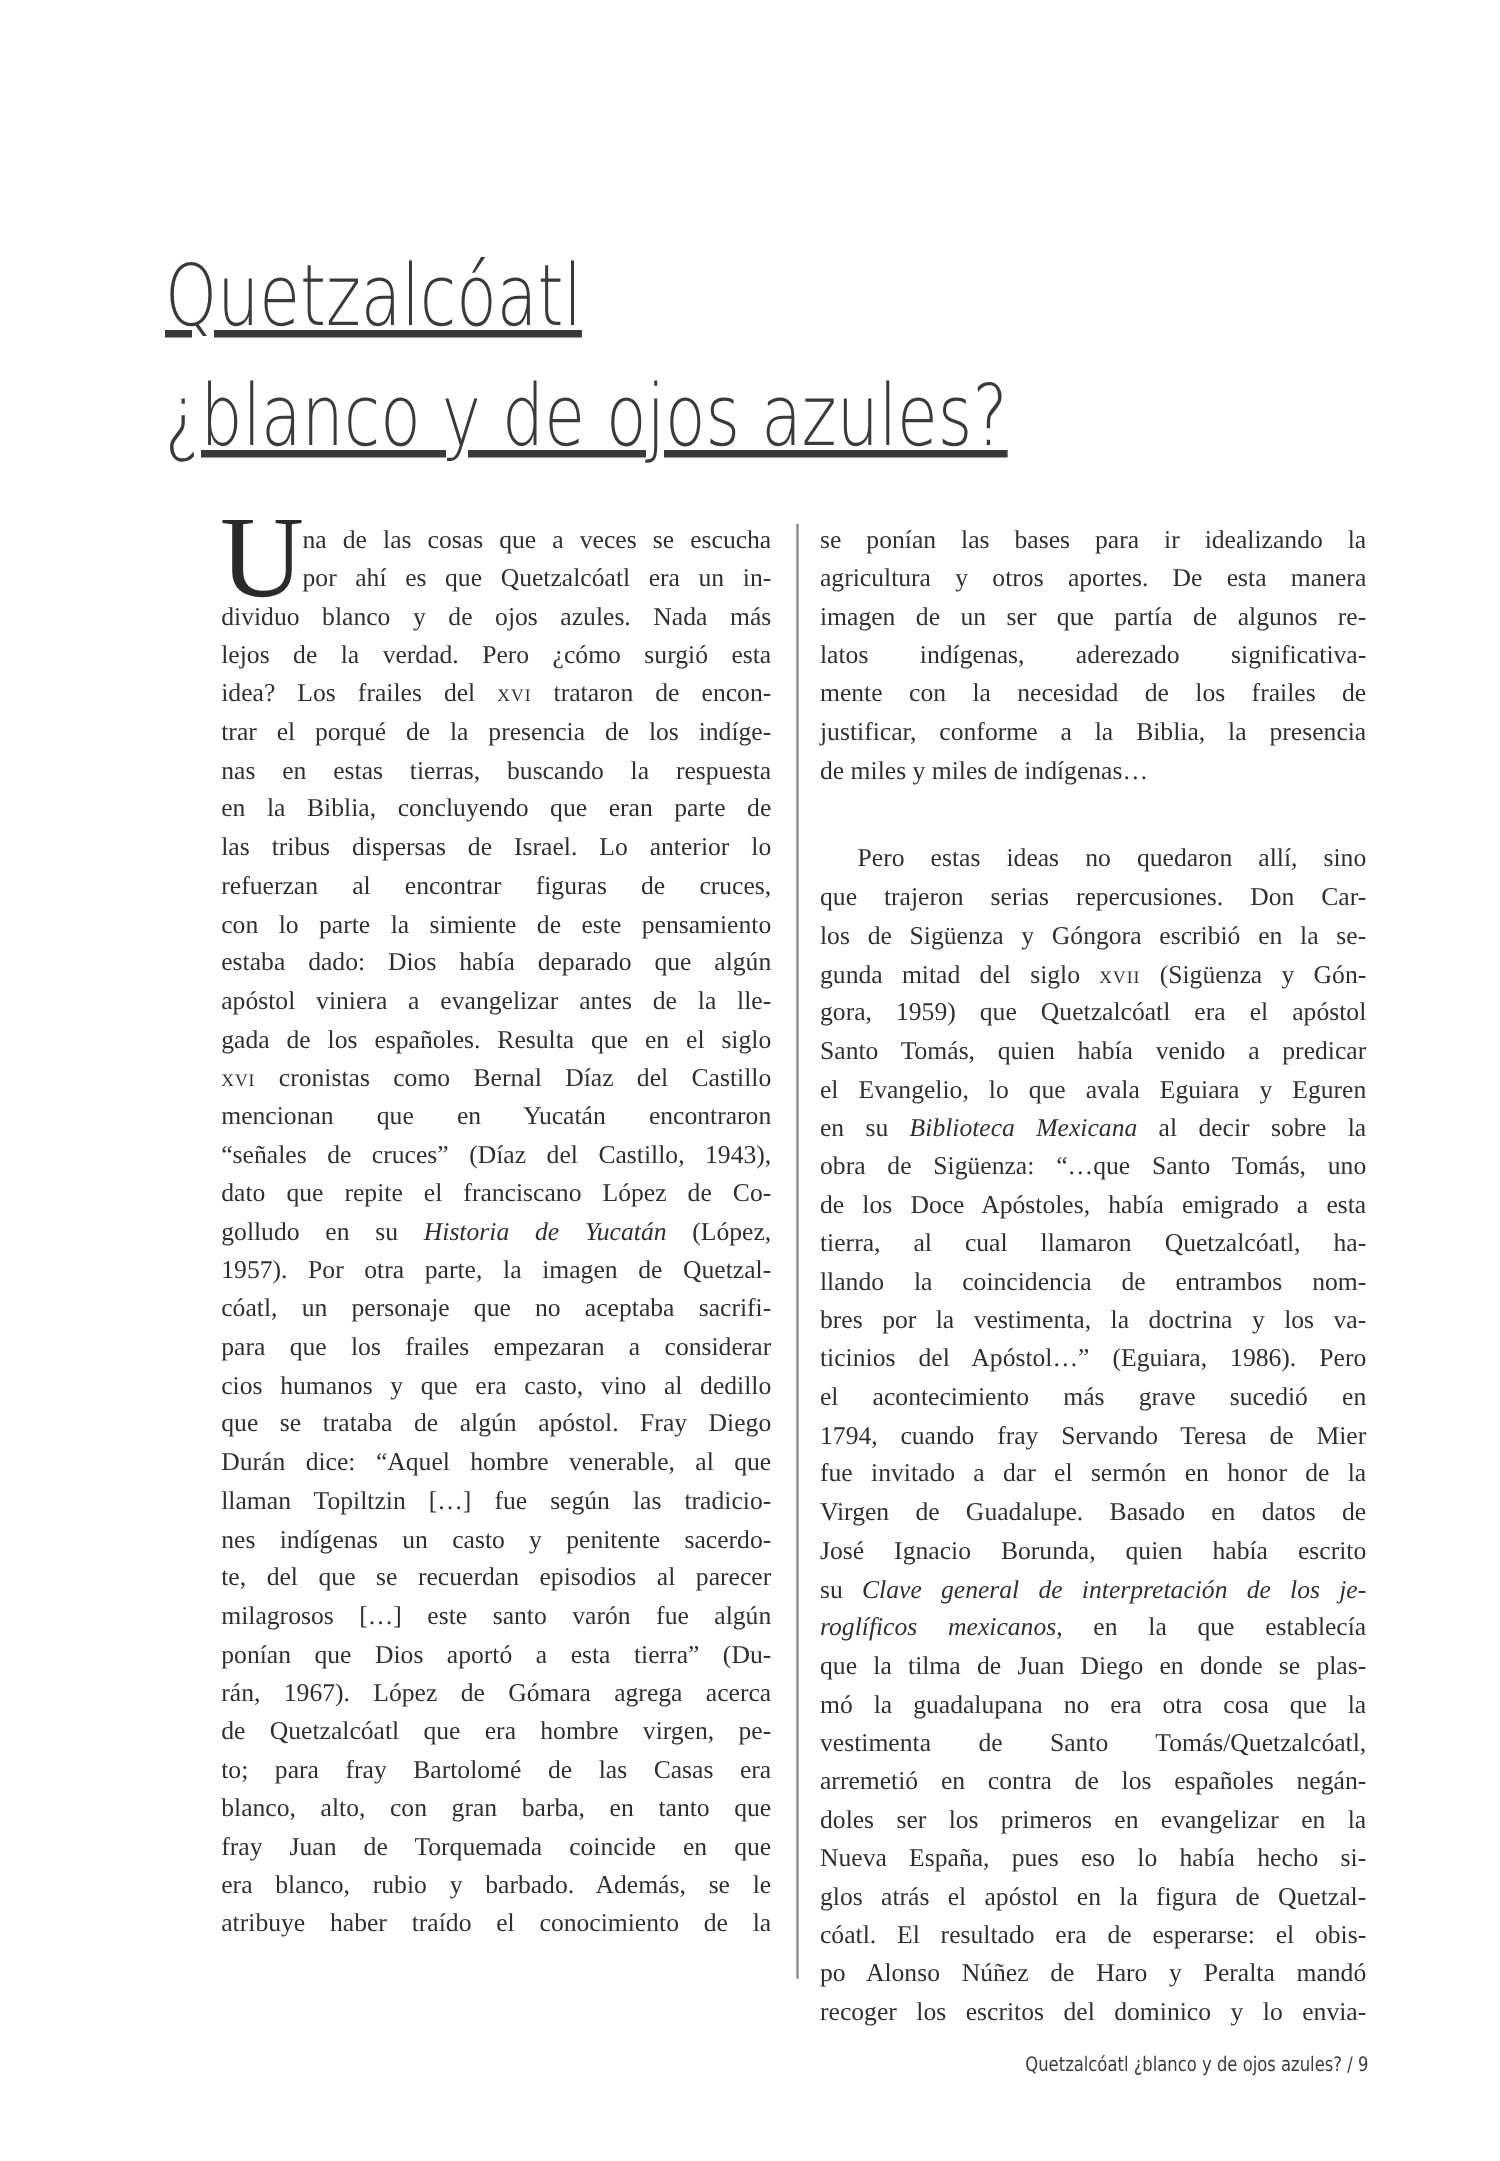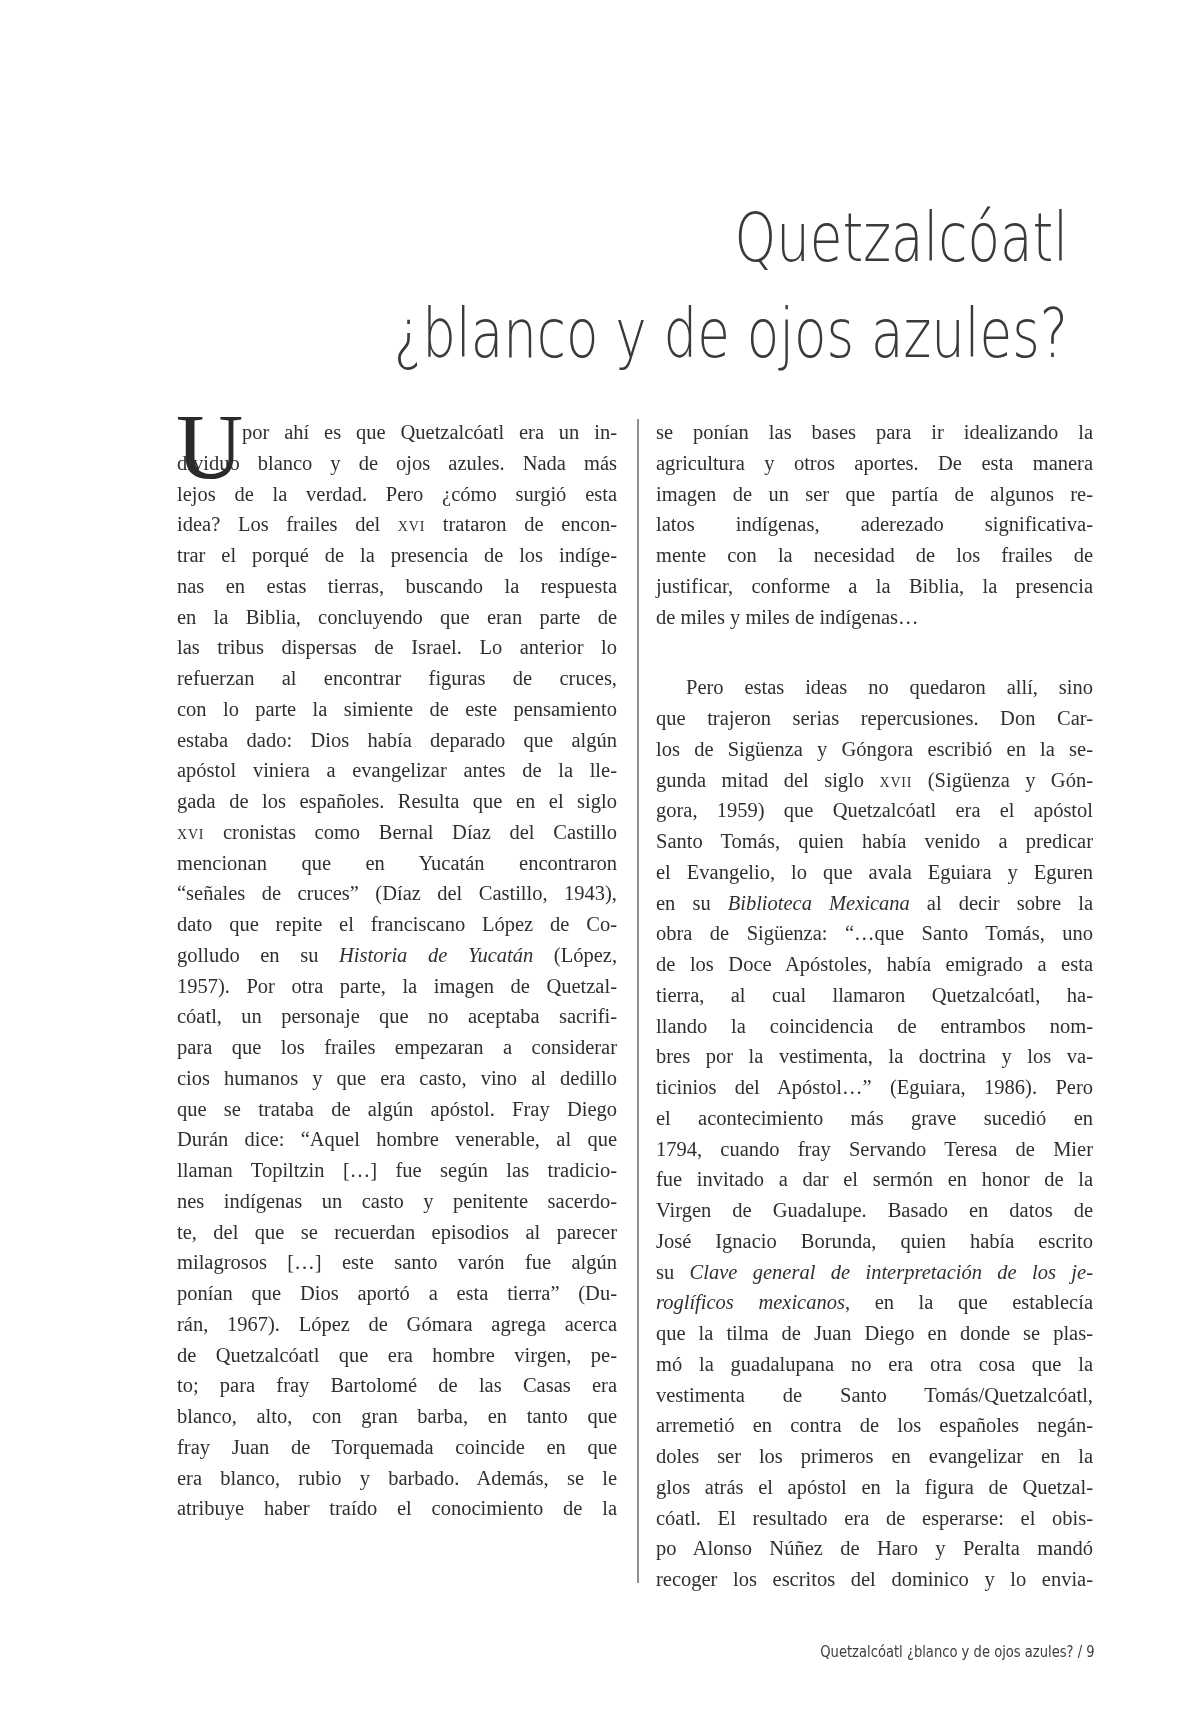--- a/index.html
+++ b/index.html
@@ -1,20 +1,20 @@
 <!DOCTYPE html>
 <html><head>
 <meta charset="utf-8">
 <style>
   html,body{margin:0;padding:0;background:#ffffff;}
   .page{position:relative;width:1200px;height:1729px;background:#ffffff;overflow:hidden;
         font-family:"Liberation Serif","DejaVu Serif",serif;}
-  .title{position:absolute;top:144px;left:0;width:1200px;text-align:right;
+  .title{position:absolute;top:144px;left:0;width:1200px;text-align:left;
          font-family:"DejaVu Sans","Liberation Sans",sans-serif;font-weight:200;
-         color:#3a3a3a;font-size:68px;line-height:96px;}
+         color:#3a3a3a;font-size:68px;line-height:96px;text-decoration:underline;}
   .title .tline{display:block;transform:scaleX(0.78);transform-origin:50% 50%;white-space:nowrap;}
   .col{position:absolute;top:417px;width:440px;}
   .col-left{left:177px;}
   .col-right{left:656px;width:437px;}
   .line{box-sizing:border-box;width:100%;height:30.75px;line-height:30.75px;font-size:20.5px;
         color:#2f2f2f;text-align:justify;text-align-last:justify;-moz-text-align-last:justify;
         white-space:nowrap;}
   .line.end{text-align-last:left;-moz-text-align-last:left;}
   .line.start{text-indent:30px;margin-top:40px;}
   .line.dc{padding-left:65px;}
@@ -32,20 +32,21 @@
 <div class="page">
 
   <h1 class="title">
     <span class="tline">Quetzalcóatl</span>
     <span class="tline">¿blanco y de ojos azules?</span>
   </h1>
 
   <span class="dropcap">U</span>
 
   <div class="col col-left">
+      <div class="line dc">na de las cosas que a veces se escucha</div>
       <div class="line dc">por ahí es que Quetzalcóatl era un in-</div>
       <div class="line">dividuo blanco y de ojos azules. Nada más</div>
       <div class="line">lejos de la verdad. Pero ¿cómo surgió esta</div>
       <div class="line">idea? Los frailes del <span class="sc">xvi</span> trataron de encon-</div>
       <div class="line">trar el porqué de la presencia de los indíge-</div>
       <div class="line">nas en estas tierras, buscando la respuesta</div>
       <div class="line">en la Biblia, concluyendo que eran parte de</div>
       <div class="line">las tribus dispersas de Israel. Lo anterior lo</div>
       <div class="line">refuerzan al encontrar figuras de cruces,</div>
       <div class="line">con lo parte la simiente de este pensamiento</div>
@@ -106,20 +107,21 @@
       <div class="line">fue invitado a dar el sermón en honor de la</div>
       <div class="line">Virgen de Guadalupe. Basado en datos de</div>
       <div class="line">José Ignacio Borunda, quien había escrito</div>
       <div class="line">su <span class="i">Clave general de interpretación de los je-</span></div>
       <div class="line"><span class="i">roglíficos mexicanos</span>, en la que establecía</div>
       <div class="line">que la tilma de Juan Diego en donde se plas-</div>
       <div class="line">mó la guadalupana no era otra cosa que la</div>
       <div class="line">vestimenta de Santo Tomás/Quetzalcóatl,</div>
       <div class="line">arremetió en contra de los españoles negán-</div>
       <div class="line">doles ser los primeros en evangelizar en la</div>
+      <div class="line">Nueva España, pues eso lo había hecho si-</div>
       <div class="line">glos atrás el apóstol en la figura de Quetzal-</div>
       <div class="line">cóatl. El resultado era de esperarse: el obis-</div>
       <div class="line">po Alonso Núñez de Haro y Peralta mandó</div>
       <div class="line">recoger los escritos del dominico y lo envia-</div>
     </div>
 
   <div class="footer">Quetzalcóatl ¿blanco y de ojos azules? / 9</div>
 
 </div>
 

